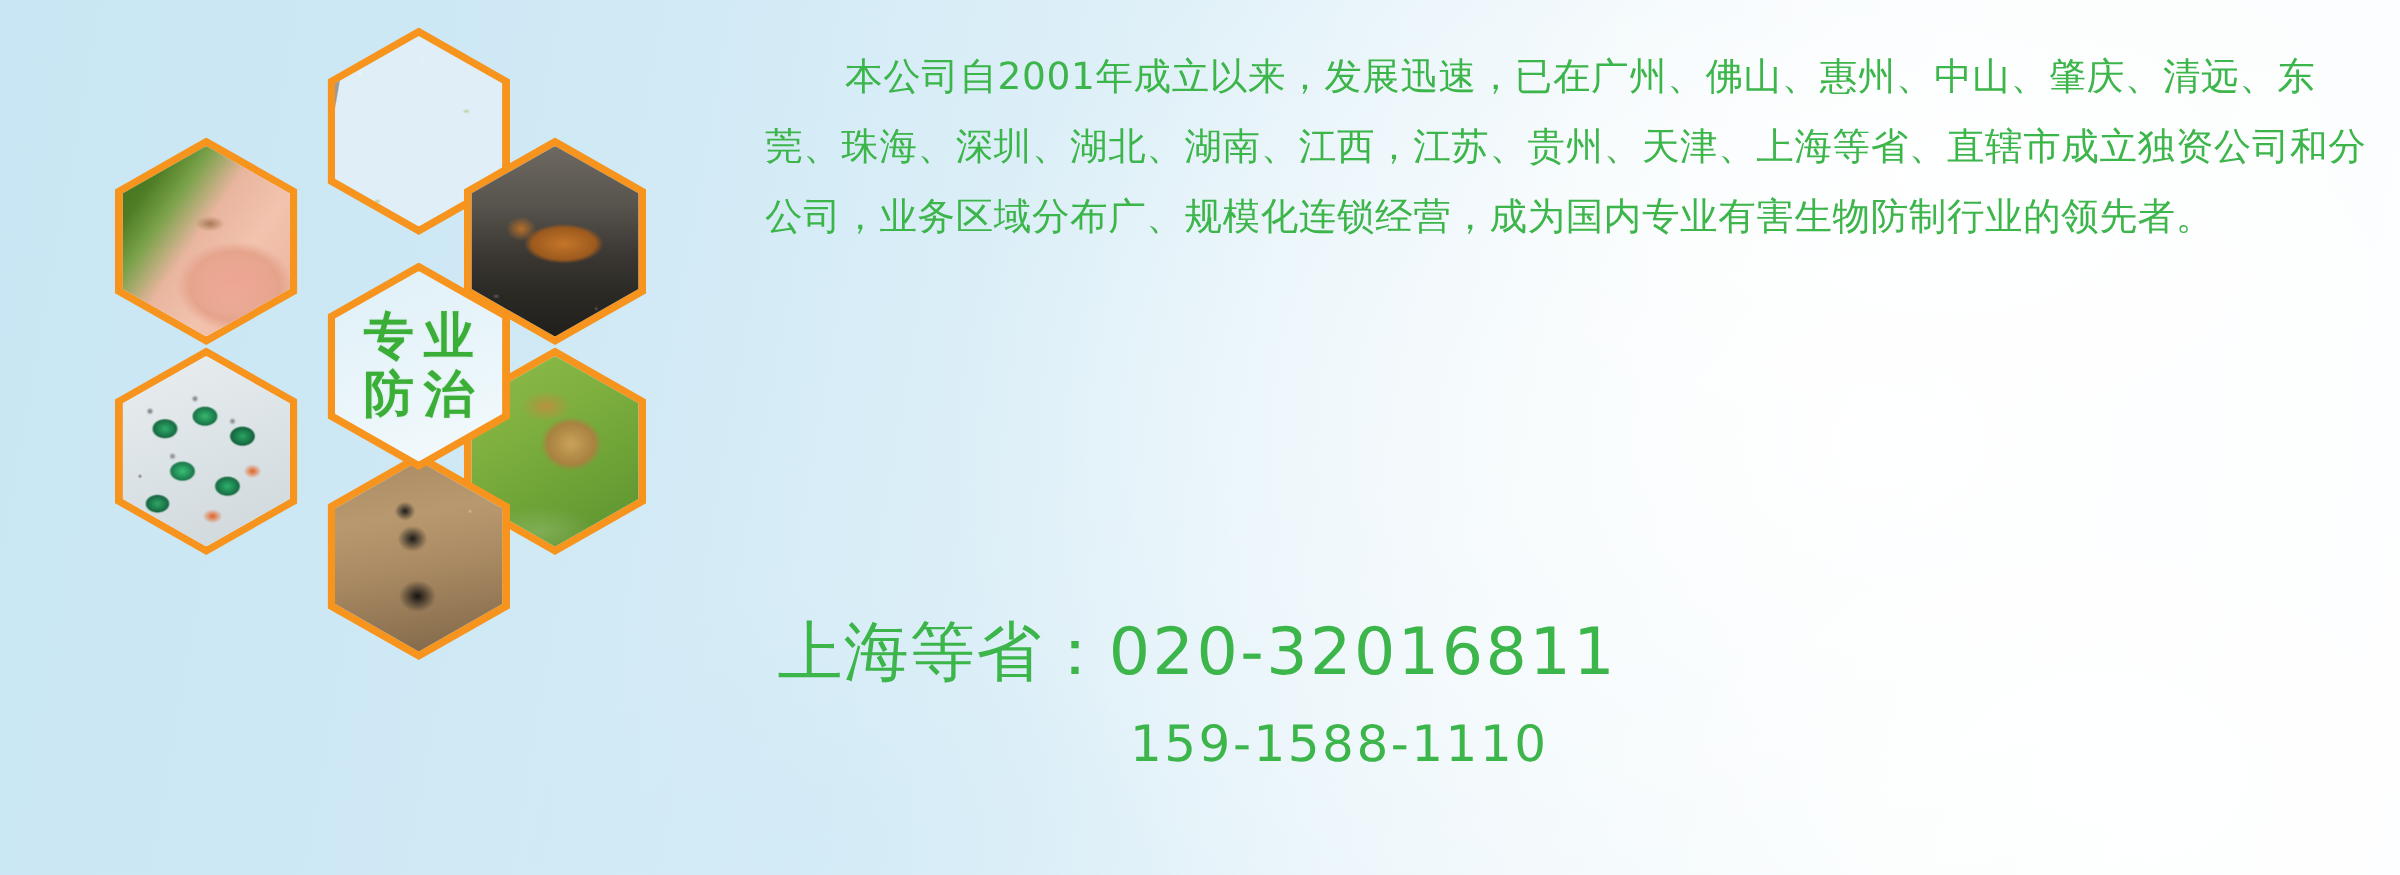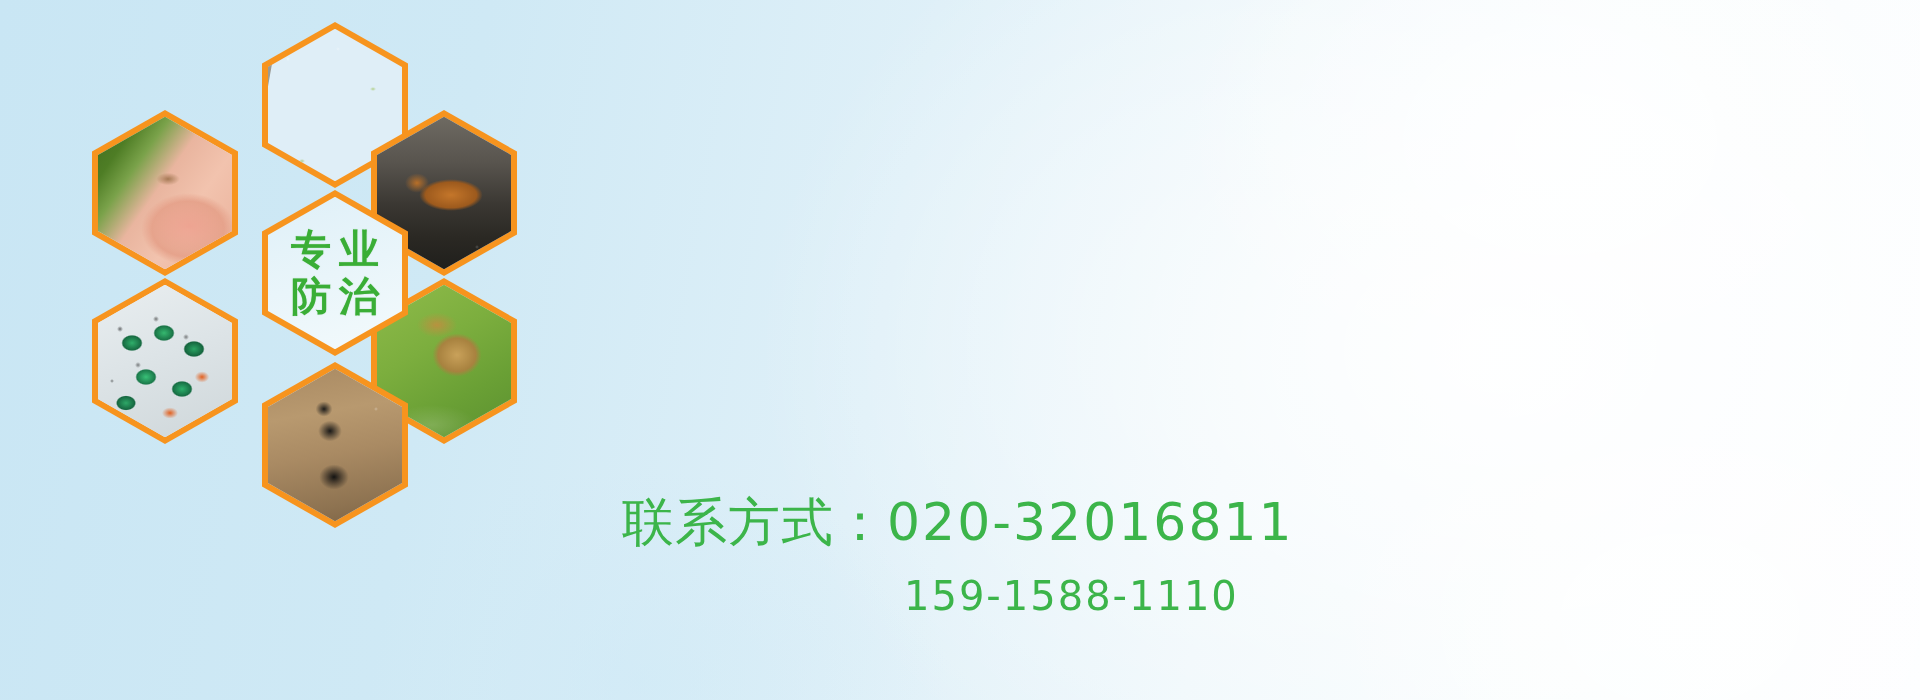--- a/index.html
+++ b/index.html
@@ -35,21 +35,21 @@
   }
   .hex .photo{position:absolute;left:0;top:0;width:100%;height:100%;}
 
   
   .hex-rat     {left:176px;top:16px;}
   .hex-roach   {left:285px;top:104px;}
   .hex-stink   {left:285px;top:272px;}
   .hex-ant     {left:176px;top:356px;}
   .hex-fly     {left:  6px;top:272px;}
   .hex-mosq    {left:  6px;top:104px;}
-  .hex-center  {left:176px;top:184px;}
+  .hex-center  {left:176px;top:204px;}
 
   .hex-center .inner{
     background:linear-gradient(160deg,#dff0f8 0%,#e9f5fa 50%,#f3fafc 100%);
     display:flex;flex-direction:column;align-items:center;justify-content:center;
   }
   .hex-center .line{
     color:#3AAE36;font-weight:bold;font-size:40px;letter-spacing:8px;
     line-height:1.18;text-indent:8px;
     text-shadow:0 0 1px rgba(58,174,54,0.5);
     font-family:"DejaVu Sans","Liberation Sans",sans-serif;
@@ -231,19 +231,22 @@
 
     <div class="hex hex-center">
       <div class="inner">
         <div class="line">专业</div>
         <div class="line">防治</div>
       </div>
     </div>
 
   </div>
 
+  <div class="copy">
+    <p>本公司自2001年成立以来，发展迅速，已在广州、佛山、惠州、中山、肇庆、清远、东莞、珠海、深圳、湖北、湖南、江西，江苏、贵州、天津、上海等省、直辖市成立独资公司和分公司，业务区域分布广、规模化连锁经营，成为国内专业有害生物防制行业的领先者。</p>
+  </div>
 
   <div class="contact">
-    <div class="row1"><span>联系方式：</span><span class="num">020-32016811</span></div>
+    <div class="row1"><span>上海等省：</span><span class="num">020-32016811</span></div>
     <div class="row2"><span class="num">159-1588-1110</span></div>
   </div>
 
 </div>
 
 </body></html>

